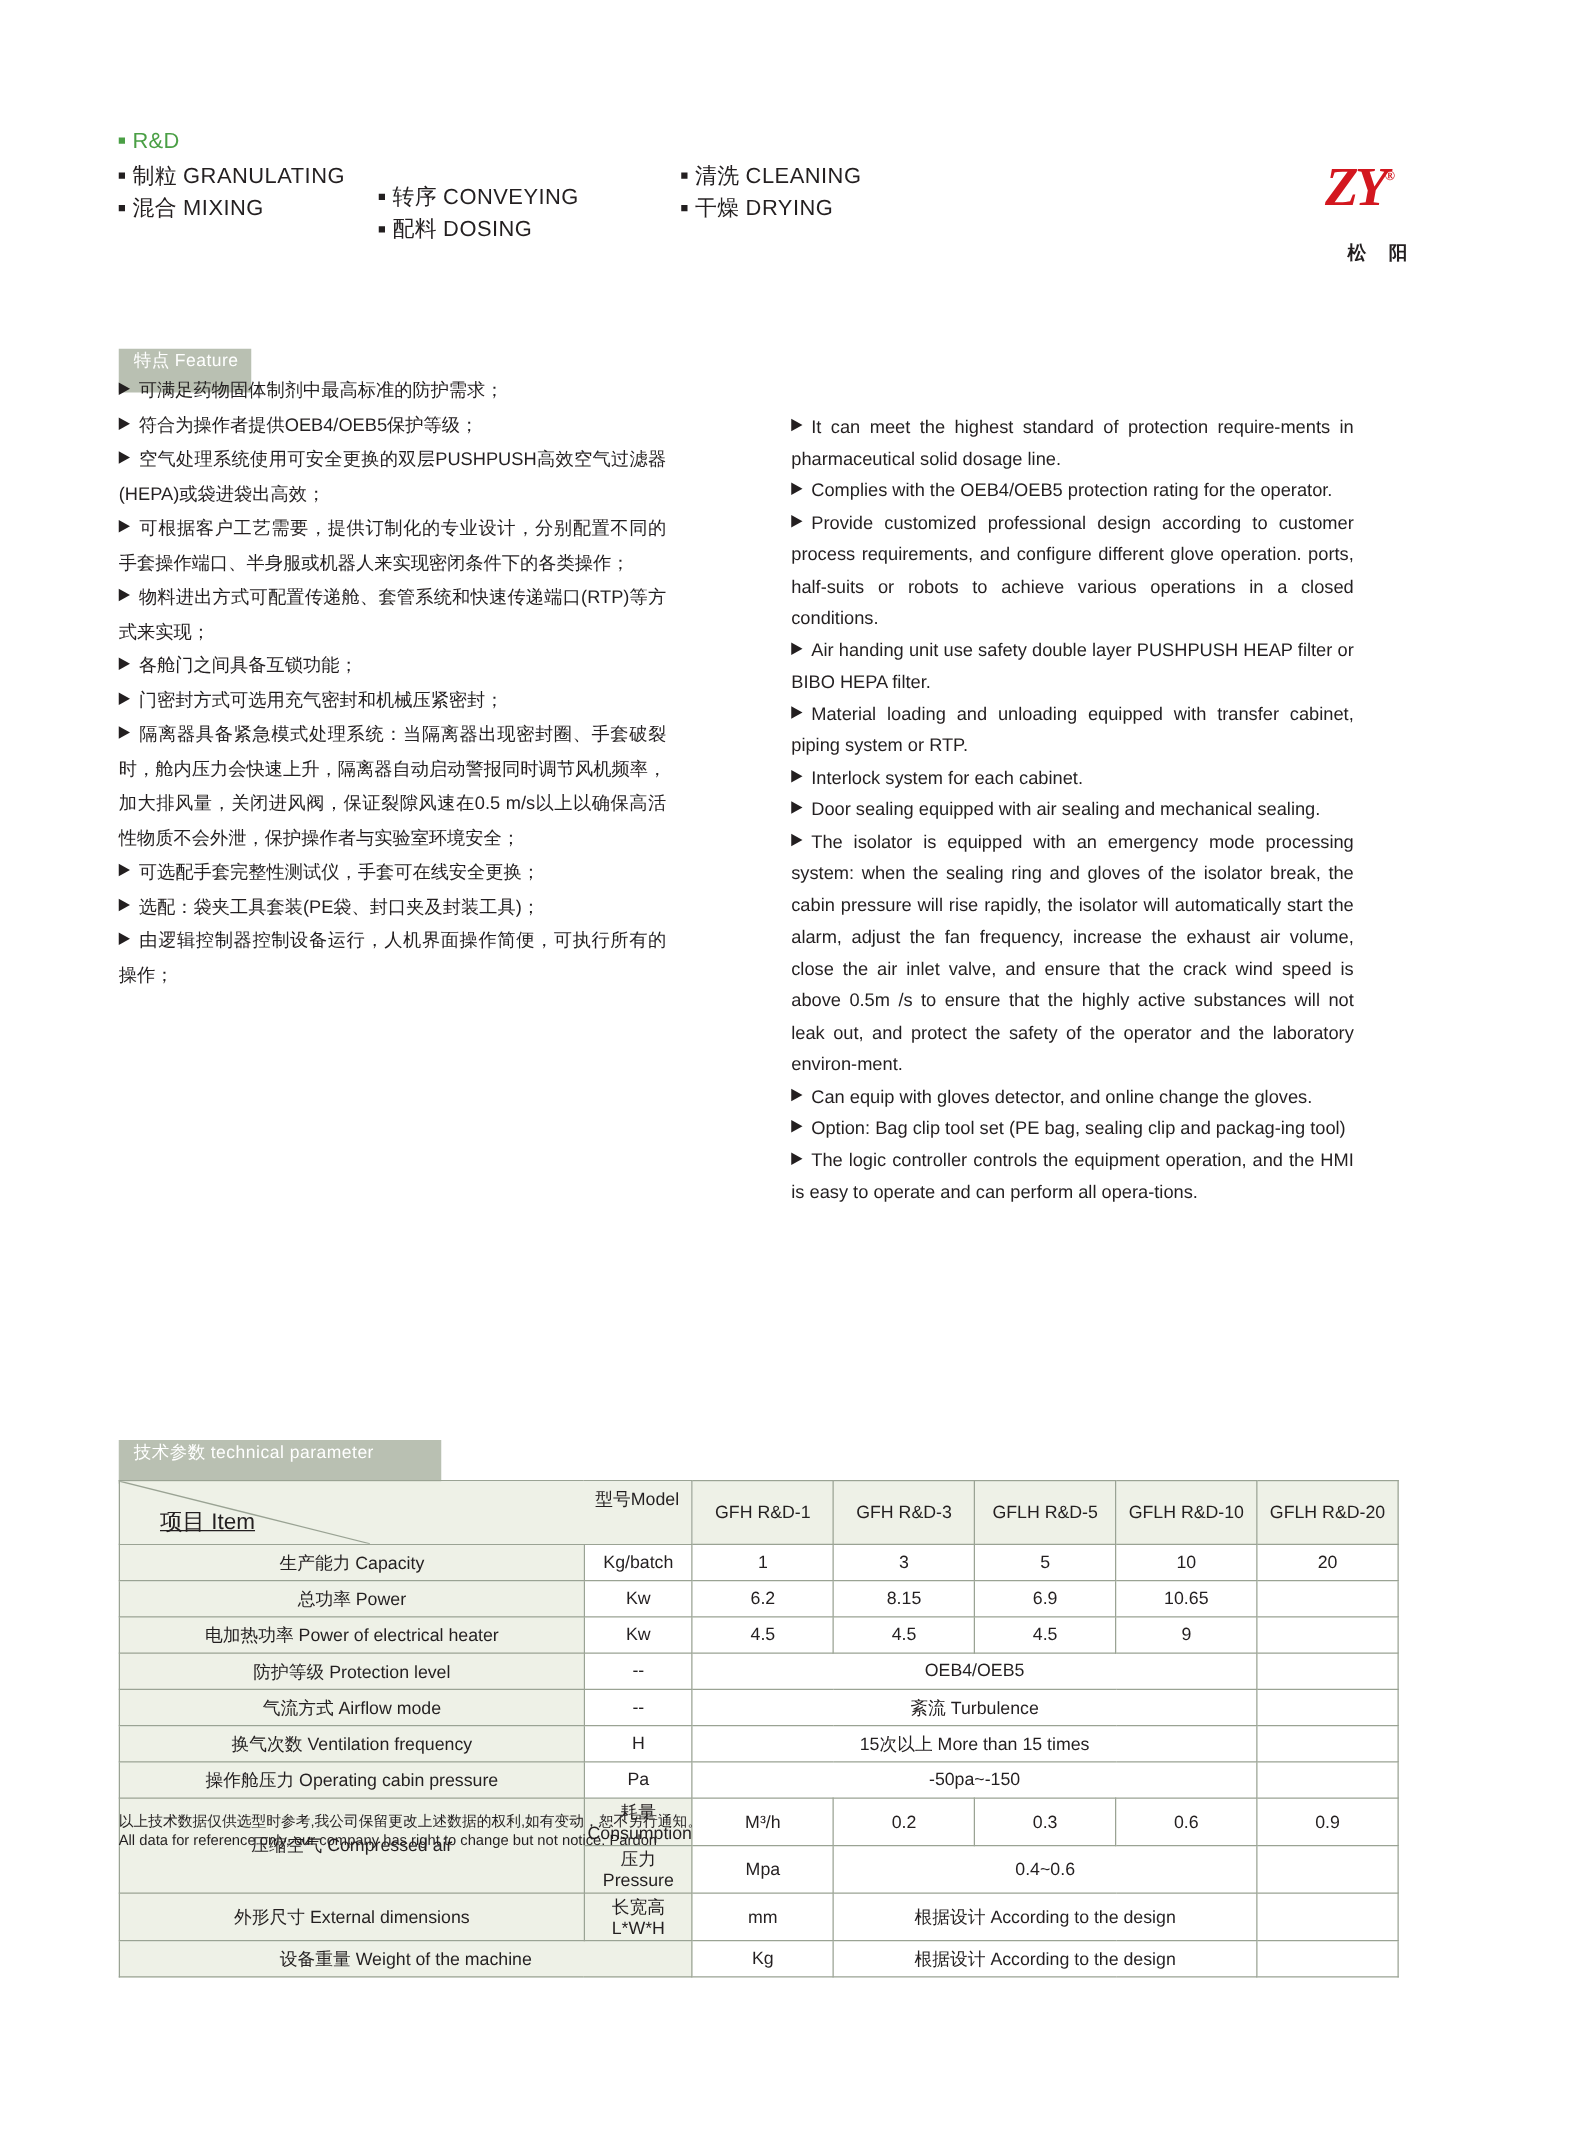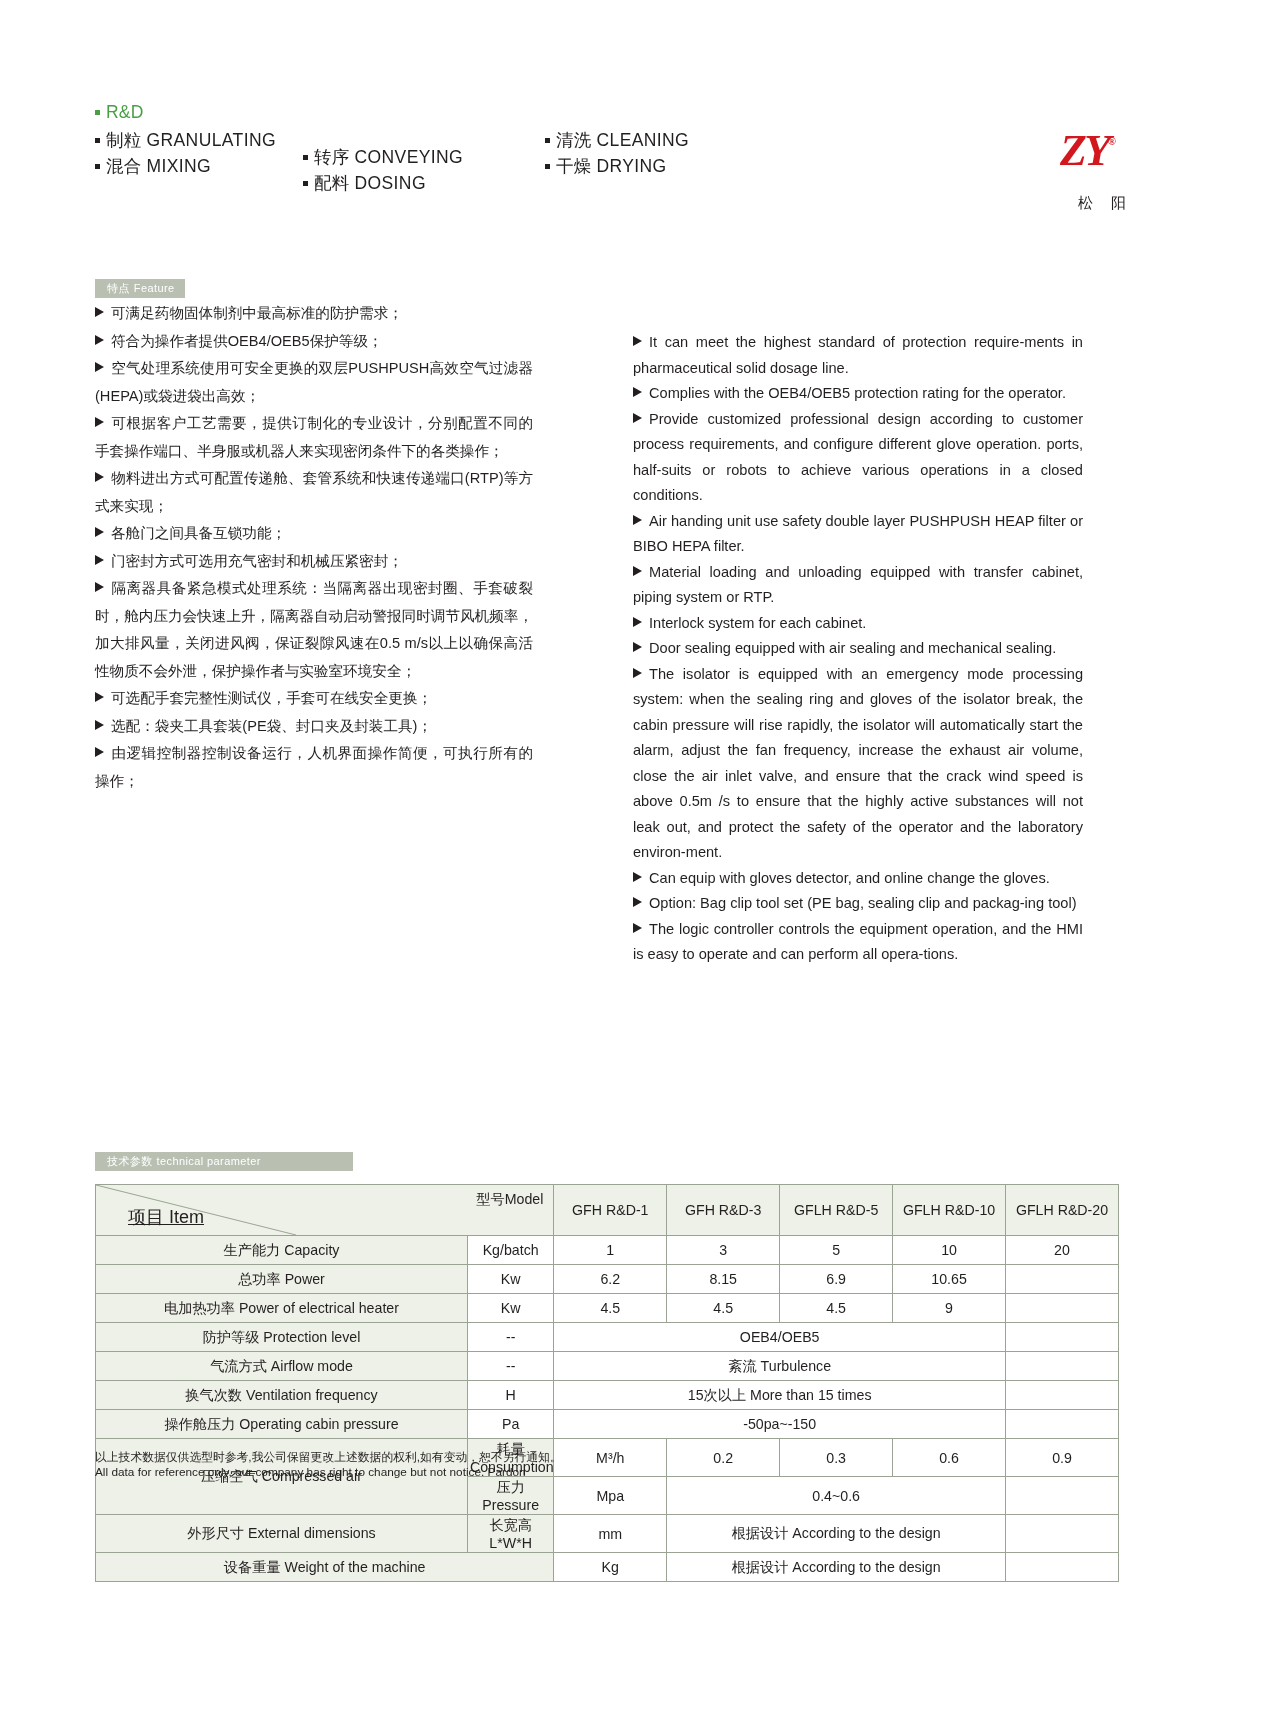--- a/index.html
+++ b/index.html
@@ -89,30 +89,31 @@
     vertical-align: 20px;
     font-style: normal;
     letter-spacing: 0;
   }
   .logo-cn {
     margin-top: 20px;
     font-size: 15px;
     color: #231f20;
     letter-spacing: 18px;
     text-indent: 18px;
+    font-weight: bold;
   }
 
   
   .chip {
     position: absolute;
-    height: 19px;
+    height: 35px;
     line-height: 19px;
     background: #b9c0b2;
     color: #ffffff;
-    font-size: 11px;
+    font-size: 14px;
     padding: 0 10px 0 12px;
     letter-spacing: 0.4px;
   }
   .chip .cn { margin-right: 4px; }
 
   
   .feat-left {
     position: absolute;
     left: 95px;
     top: 300px;

